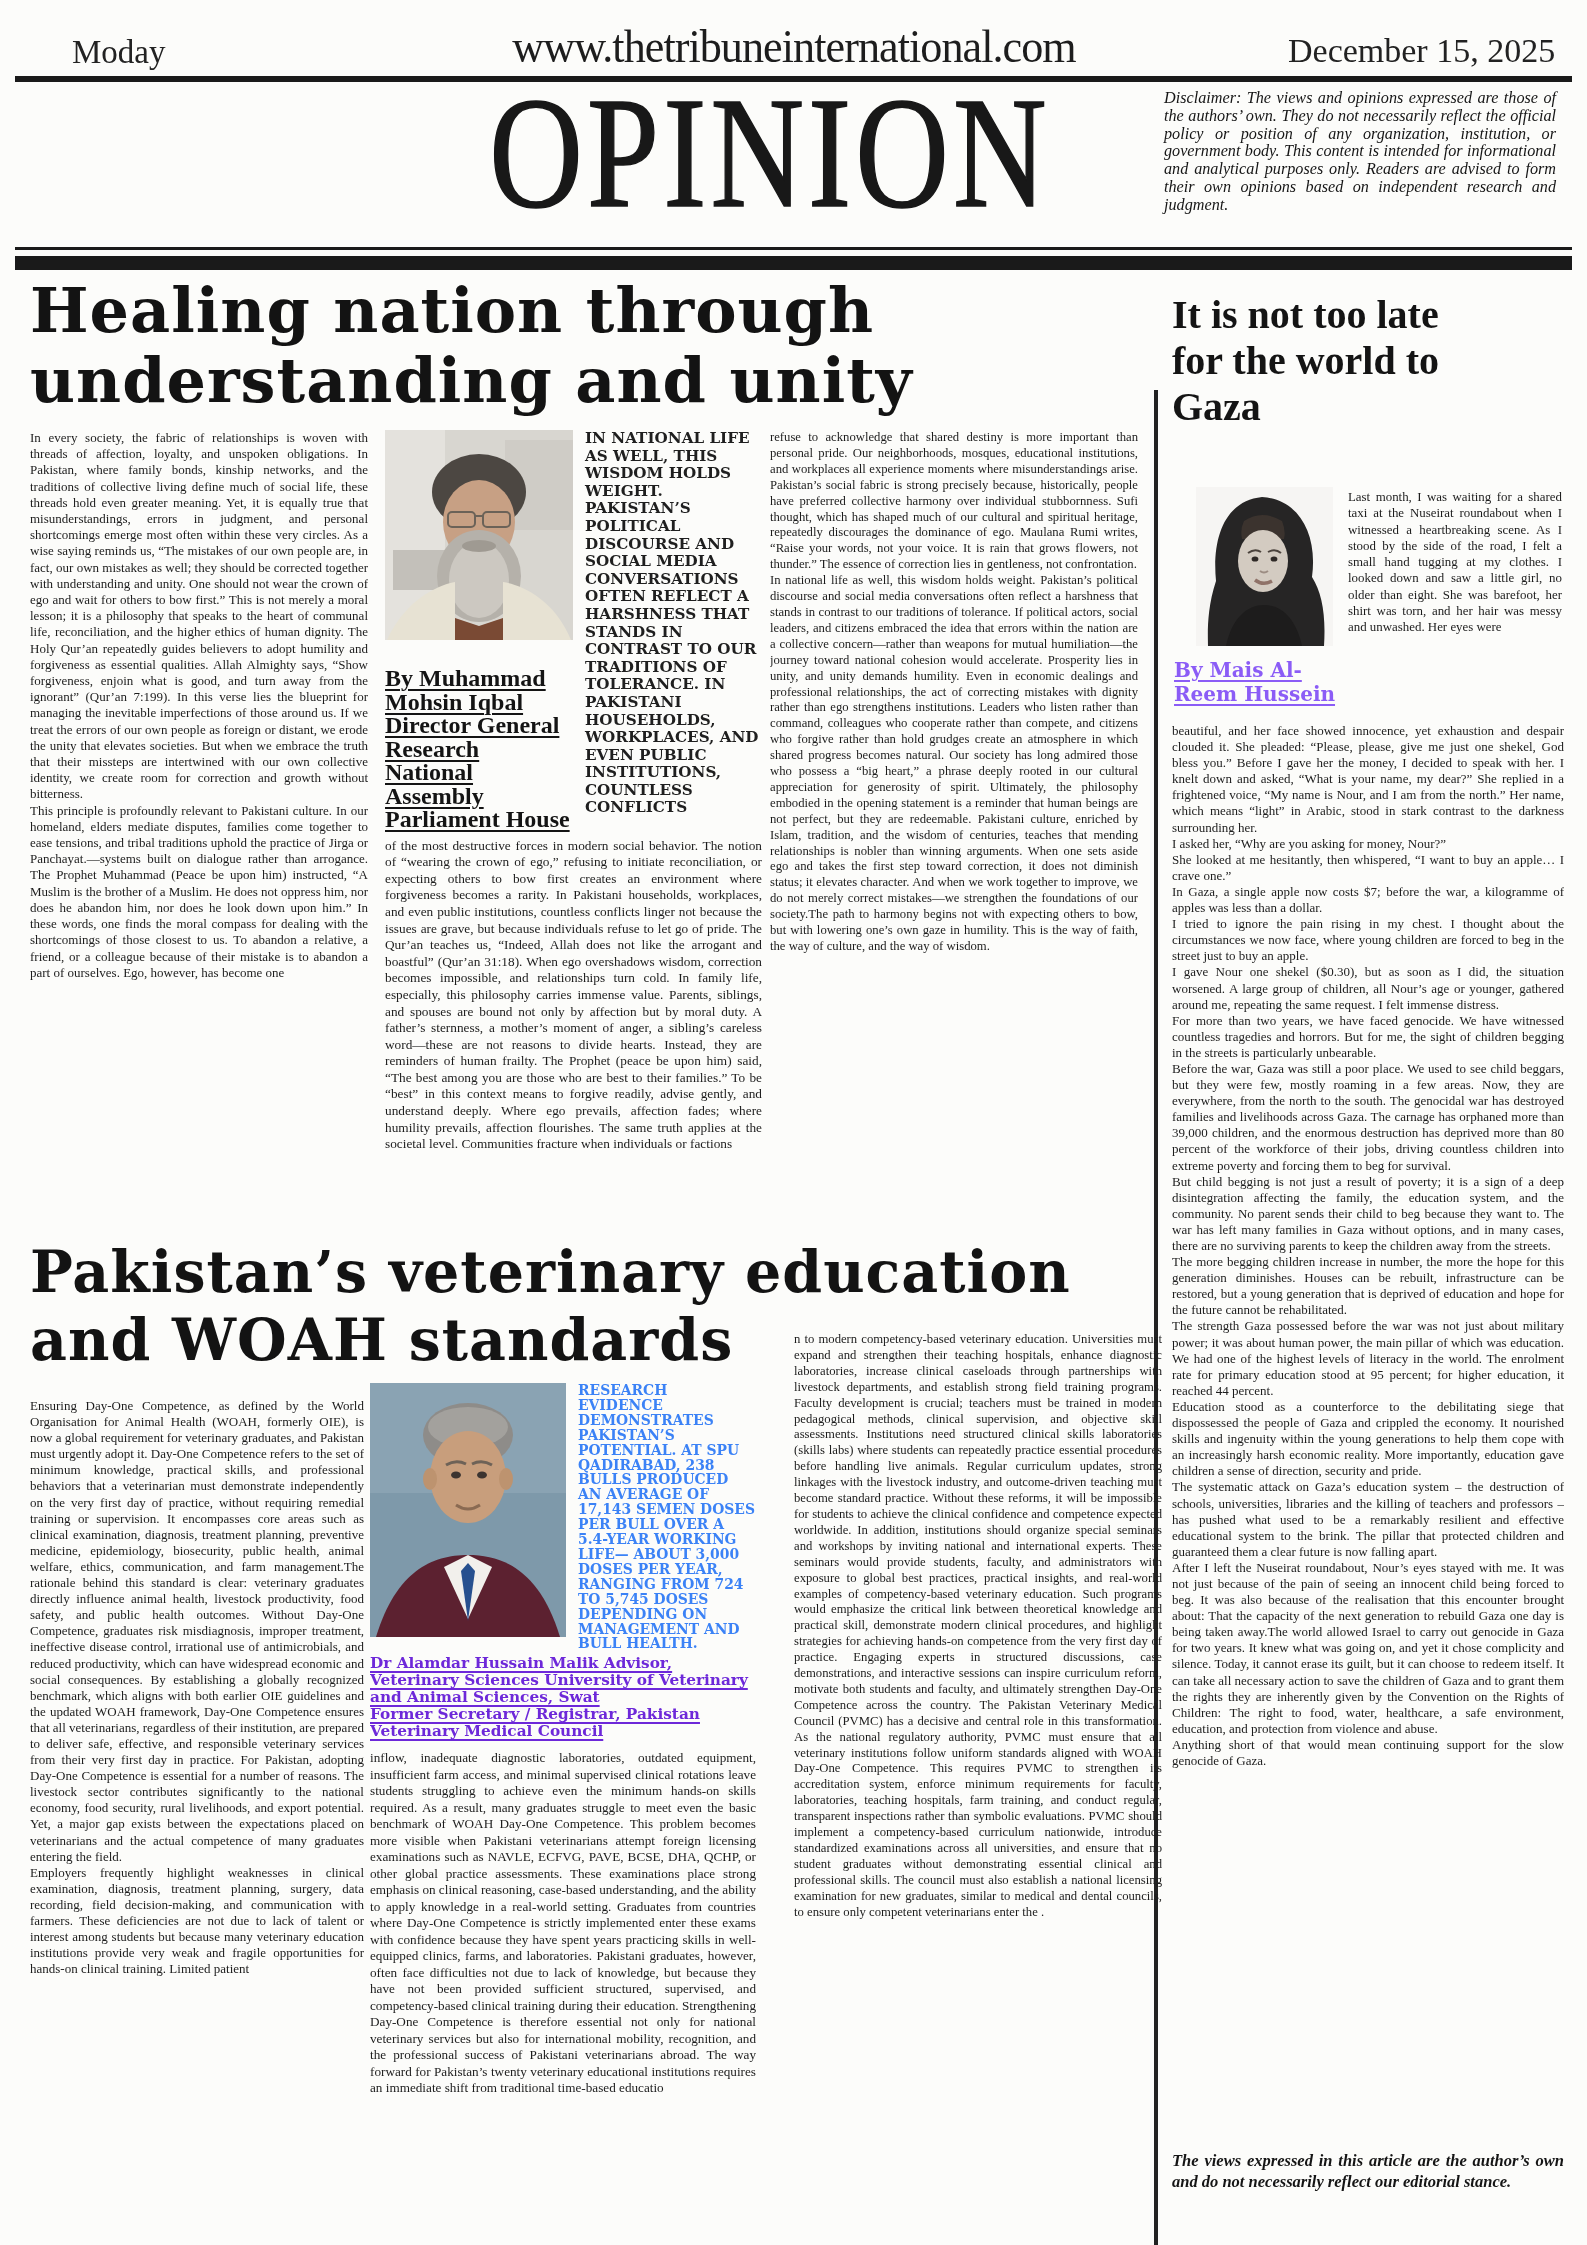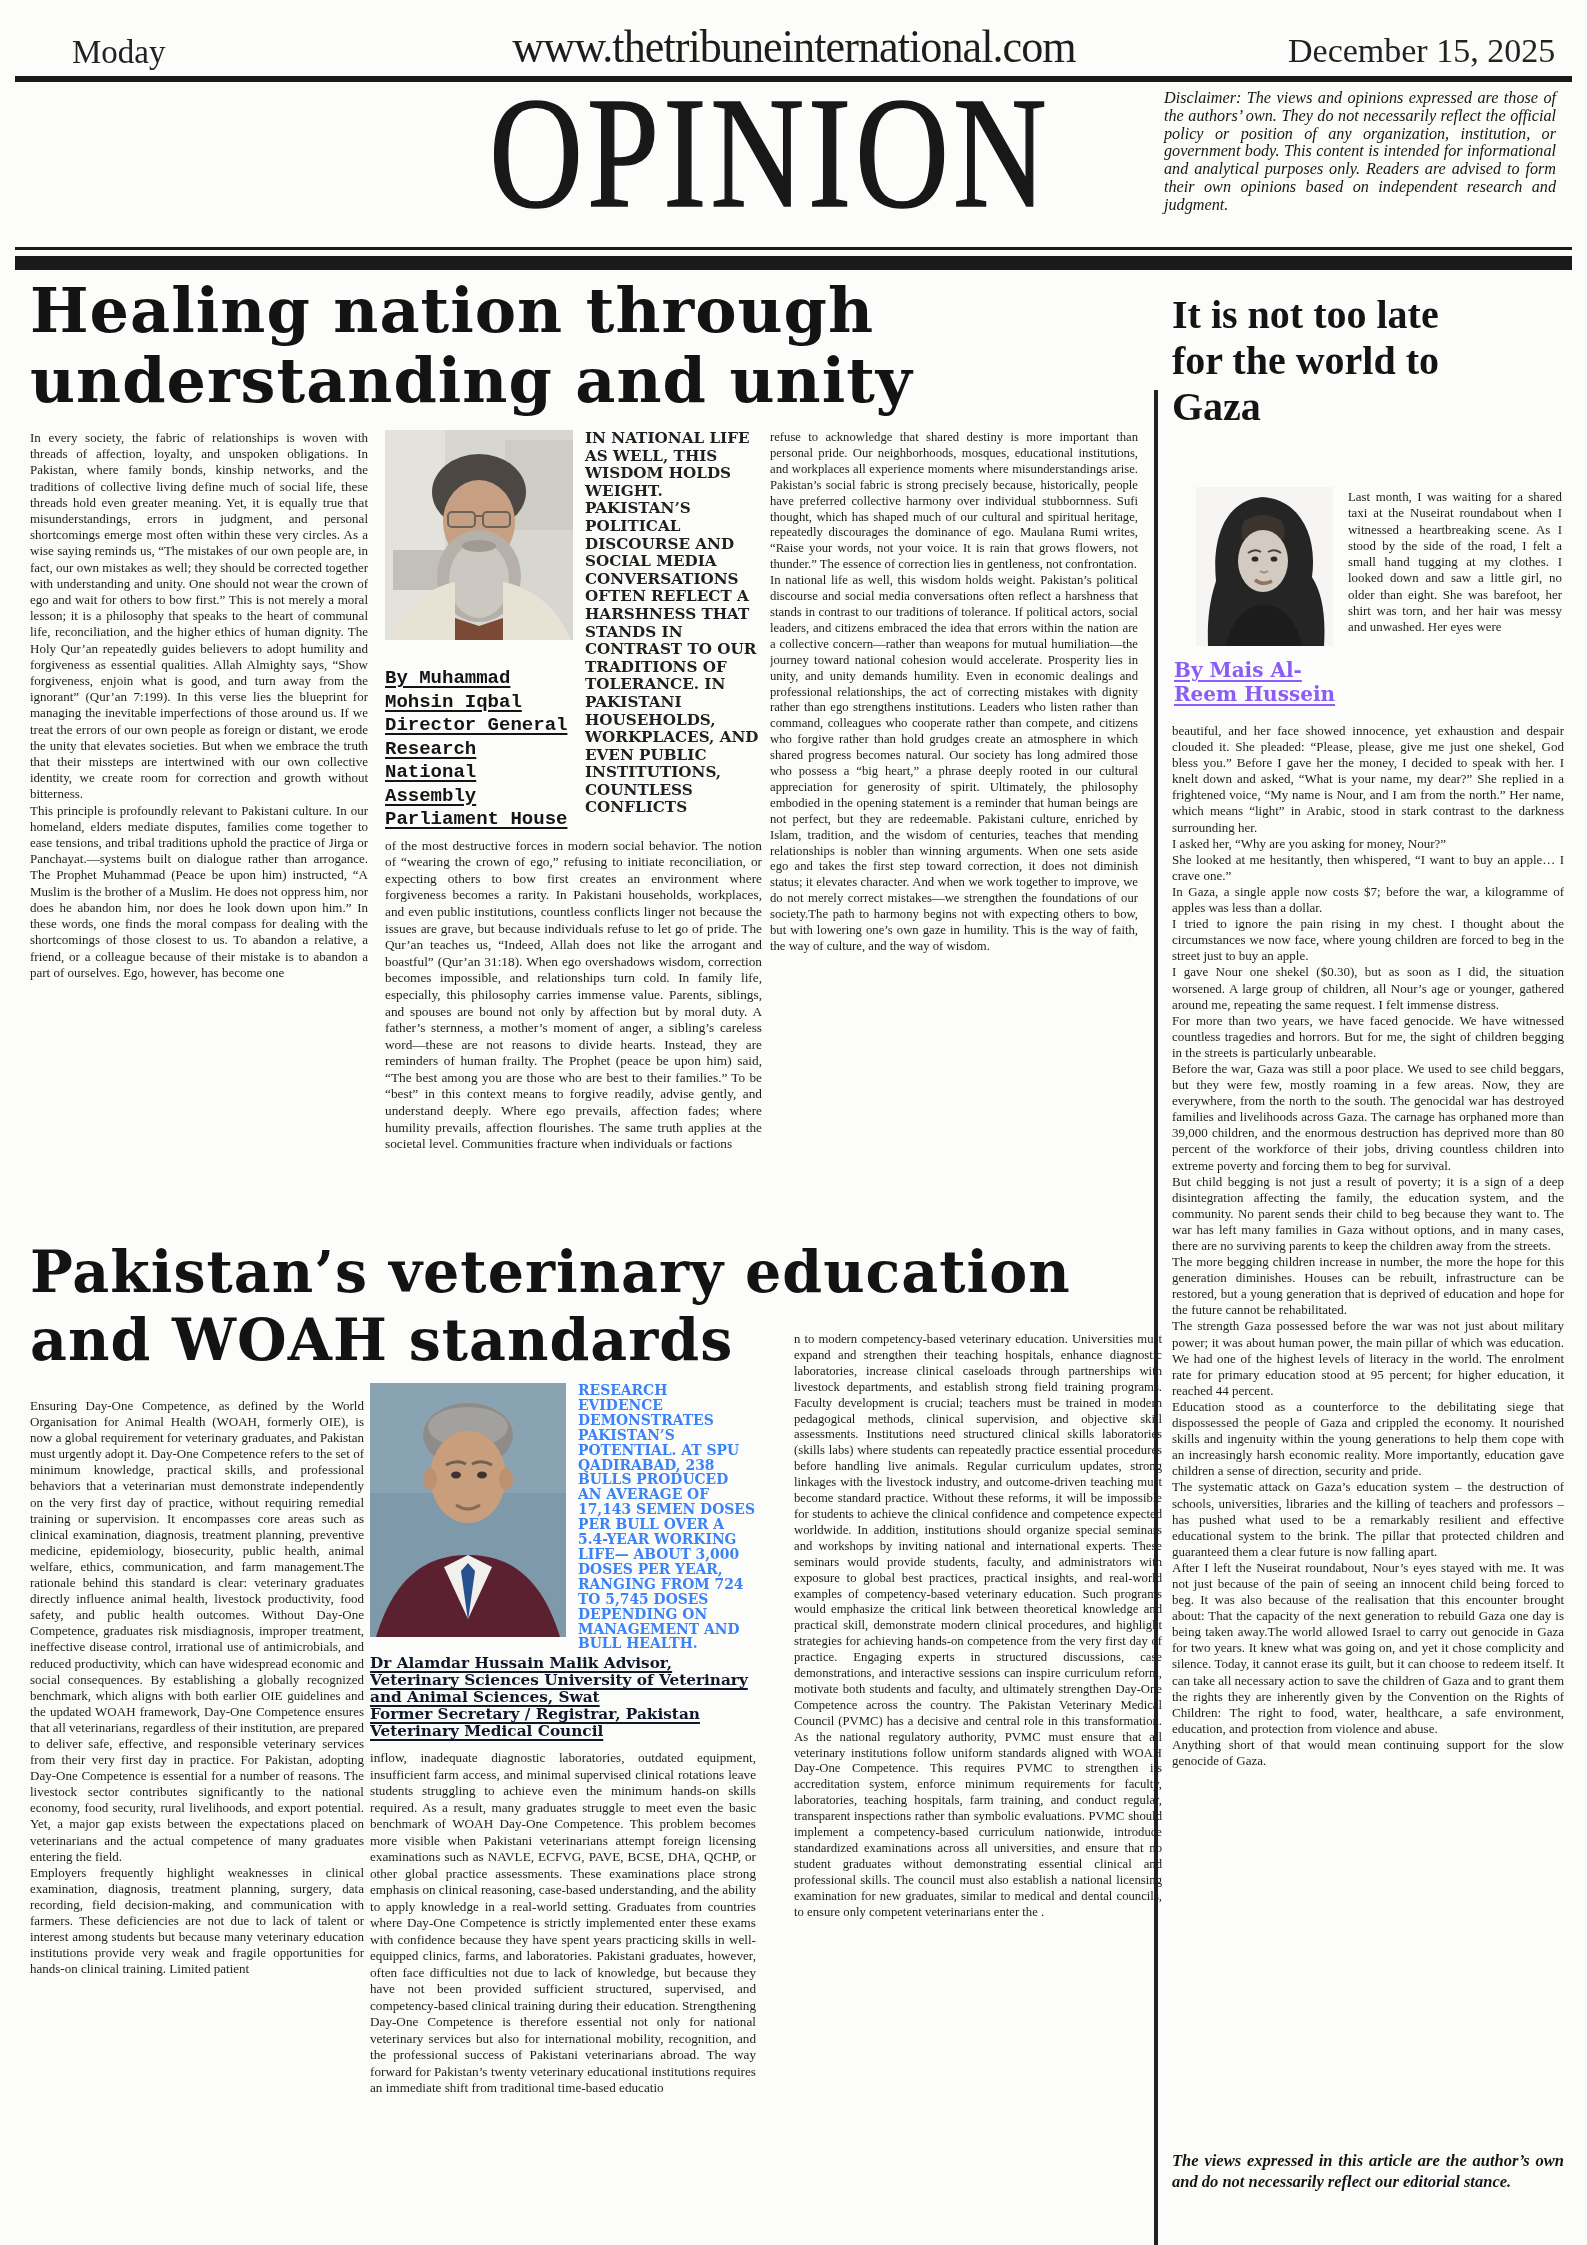--- a/index.html
+++ b/index.html
@@ -36,25 +36,25 @@
   .a2c1{left:30px;top:1398px;width:334px;height:822px;font-size:13px;line-height:16.1px;}
   .a2c2{left:370px;top:1383px;width:386px;height:862px;font-size:13.2px;line-height:16.5px;}
   .a2c3{left:794px;top:1332px;width:368px;height:913px;font-size:12.7px;line-height:15.9px;}
   .toprow{display:flex;gap:12px;text-align:left;}
   .fig{flex:0 0 188px;}
   .fig2{flex:0 0 196px;}
   .pq{flex:1;font-family:"DejaVu Serif",serif;font-weight:bold;color:#1f1f1f;
       font-size:15.2px;line-height:17.6px;text-align:left;}
   .pq2{flex:1;font-family:"DejaVu Serif",serif;font-weight:bold;color:#3b82f6;
        font-size:13.9px;line-height:14.9px;text-align:left;}
-  .byline{margin-top:8px;font-family:Liberation Mono, monospace;font-weight:bold;font-size:19px;
+  .byline{margin-top:8px;font-family:Liberation Serif, serif;font-weight:bold;font-size:24px;
           line-height:23.5px;color:#141414;text-align:left;}
   .byline div, .author div{text-decoration:underline;text-decoration-thickness:1.5px;text-underline-offset:3px;}
   .author{margin-top:14px;font-family:"DejaVu Serif",serif;font-weight:bold;font-size:15.3px;
-          line-height:17px;color:#0f172a;text-align:left;}
+          line-height:17px;color:#6d28d9;text-align:left;}
   .a1c2text{margin-top:6px;}
   .a2c2text{margin-top:10px;}
   
   .g-photo{left:1196px;top:487px;width:137px;height:159px;}
   .g-byline{left:1174px;top:658px;width:182px;text-align:left;font-family:"DejaVu Serif",serif;
             font-weight:bold;font-size:20px;line-height:24px;color:#8b5cf6;
             text-decoration:underline;text-decoration-thickness:1.5px;text-underline-offset:3px;}
   .g-intro{left:1348px;top:489px;width:214px;height:230px;font-size:12.9px;line-height:16.3px;}
   .g-body{left:1172px;top:723px;width:392px;height:1414px;font-size:13px;line-height:16.1px;}
   .g-footer{left:1172px;top:2150px;width:392px;font-weight:bold;font-style:italic;

